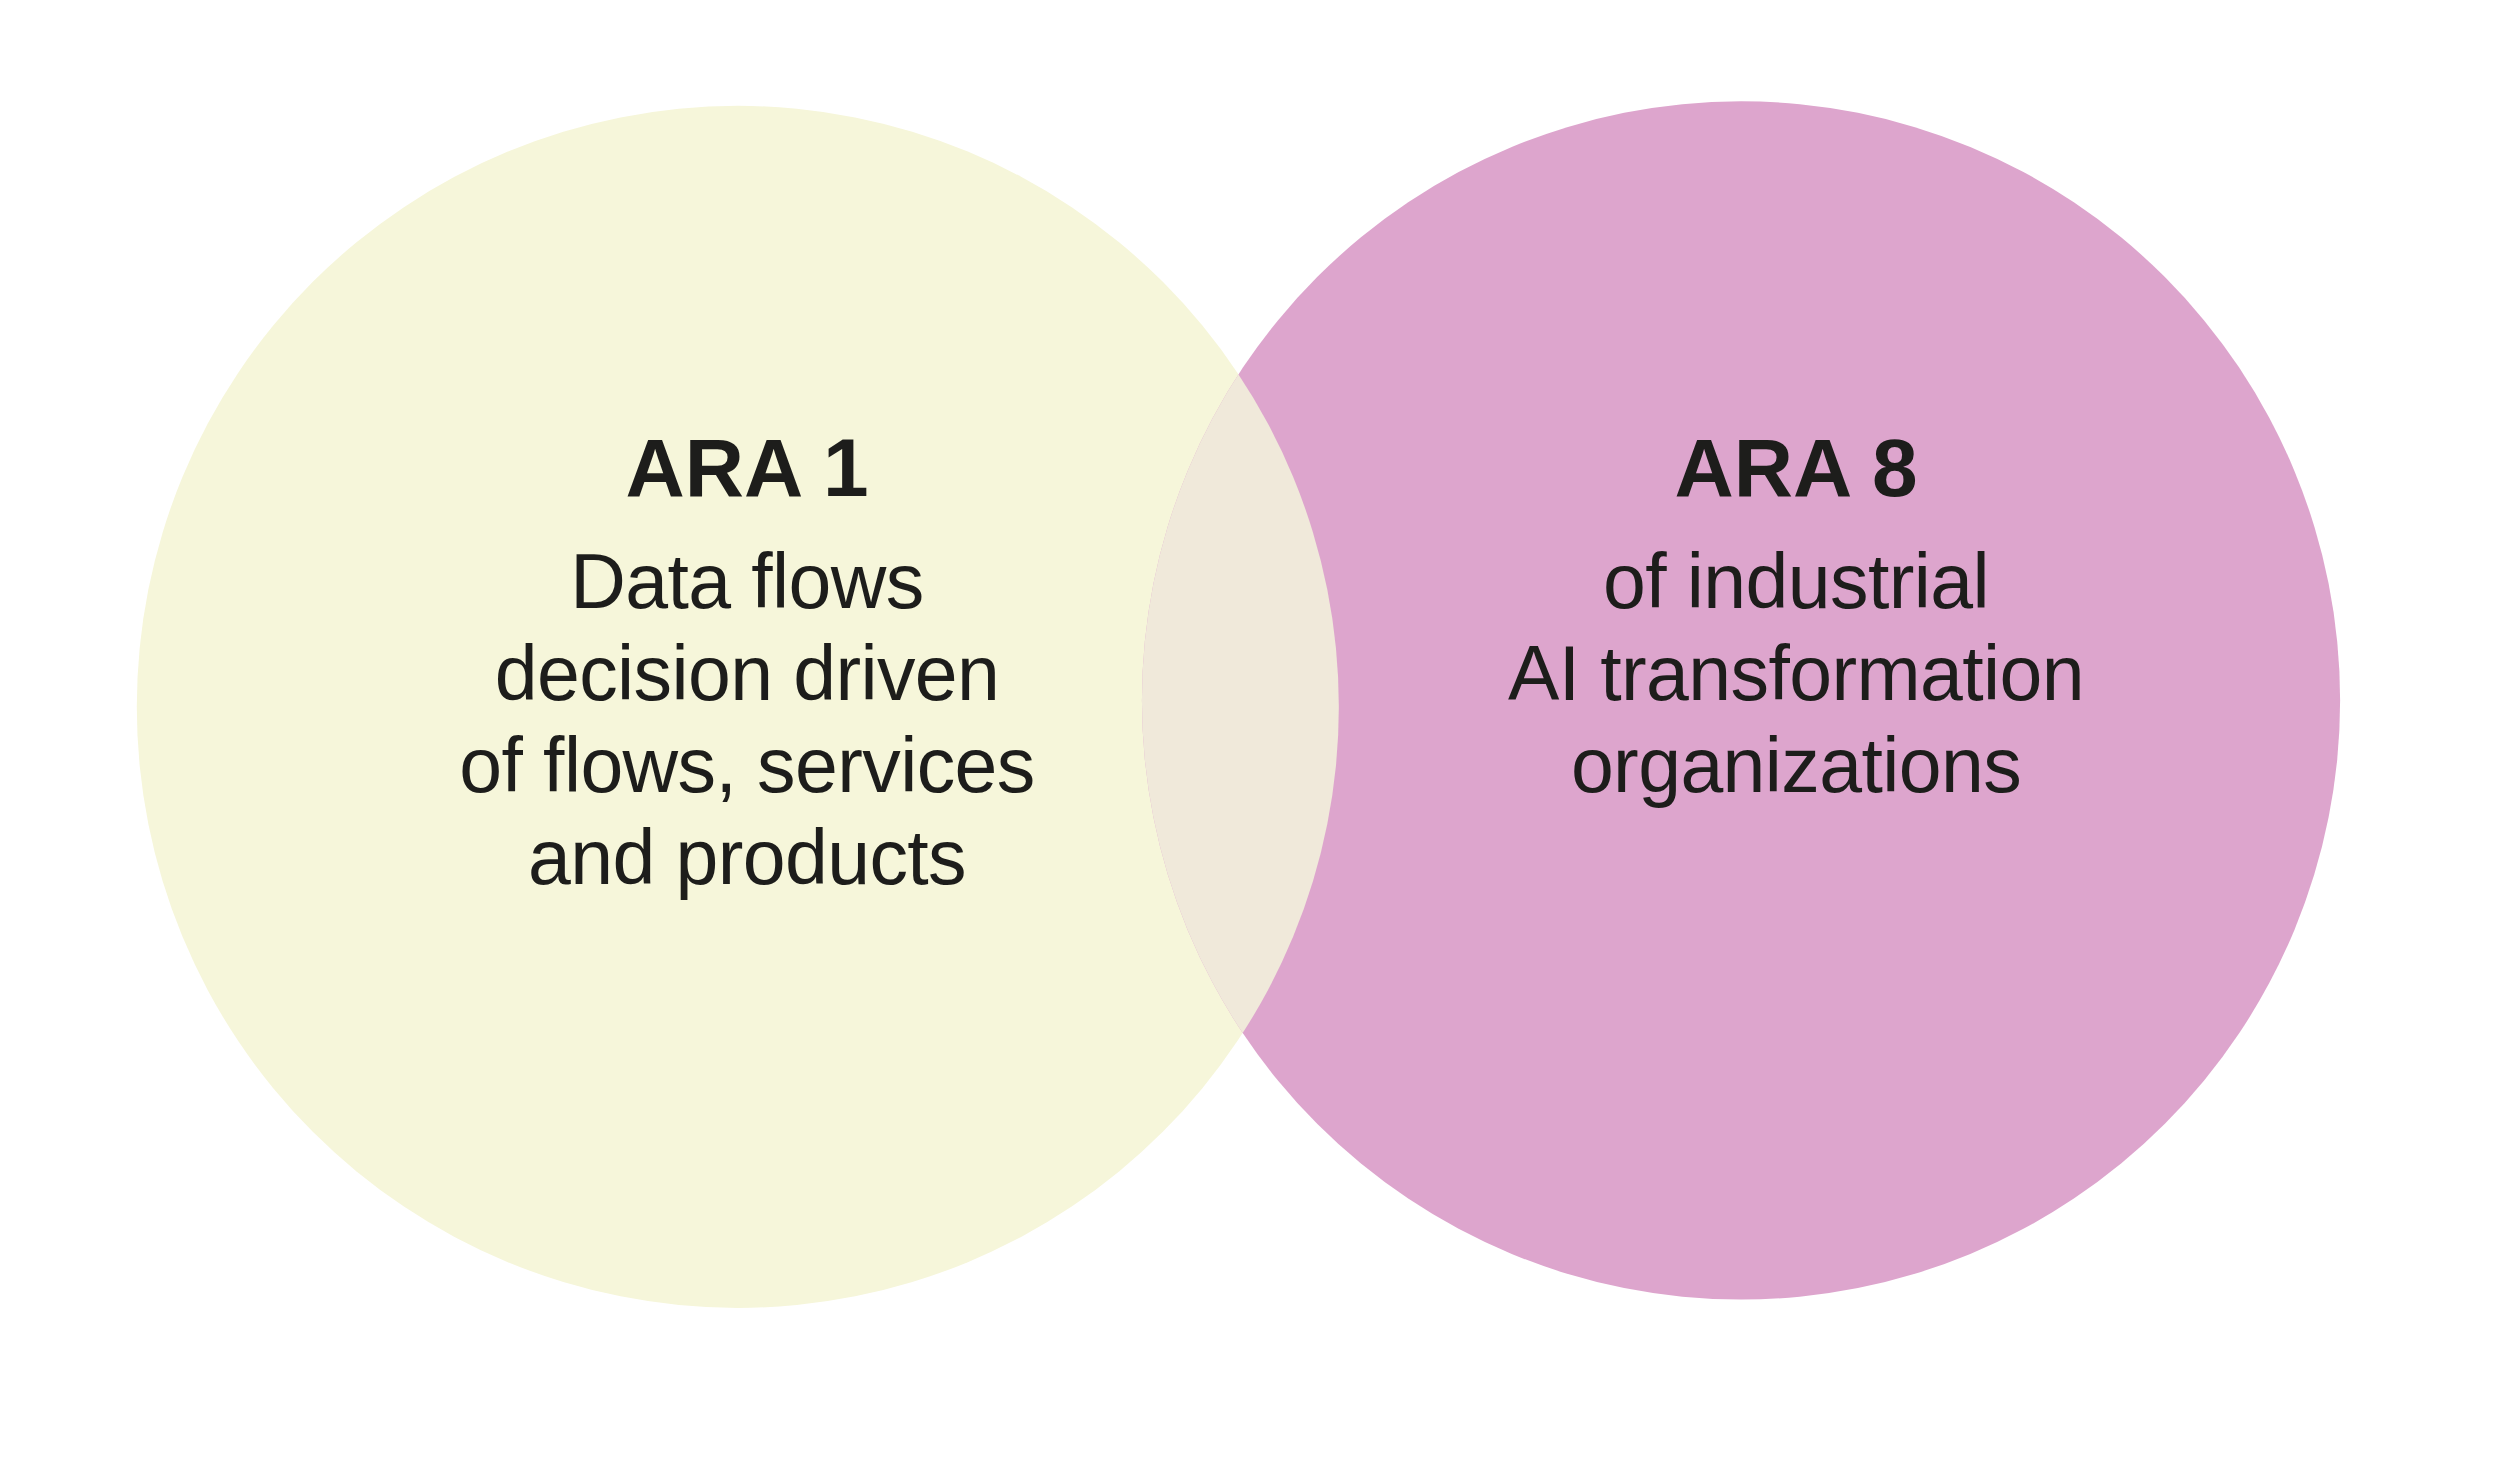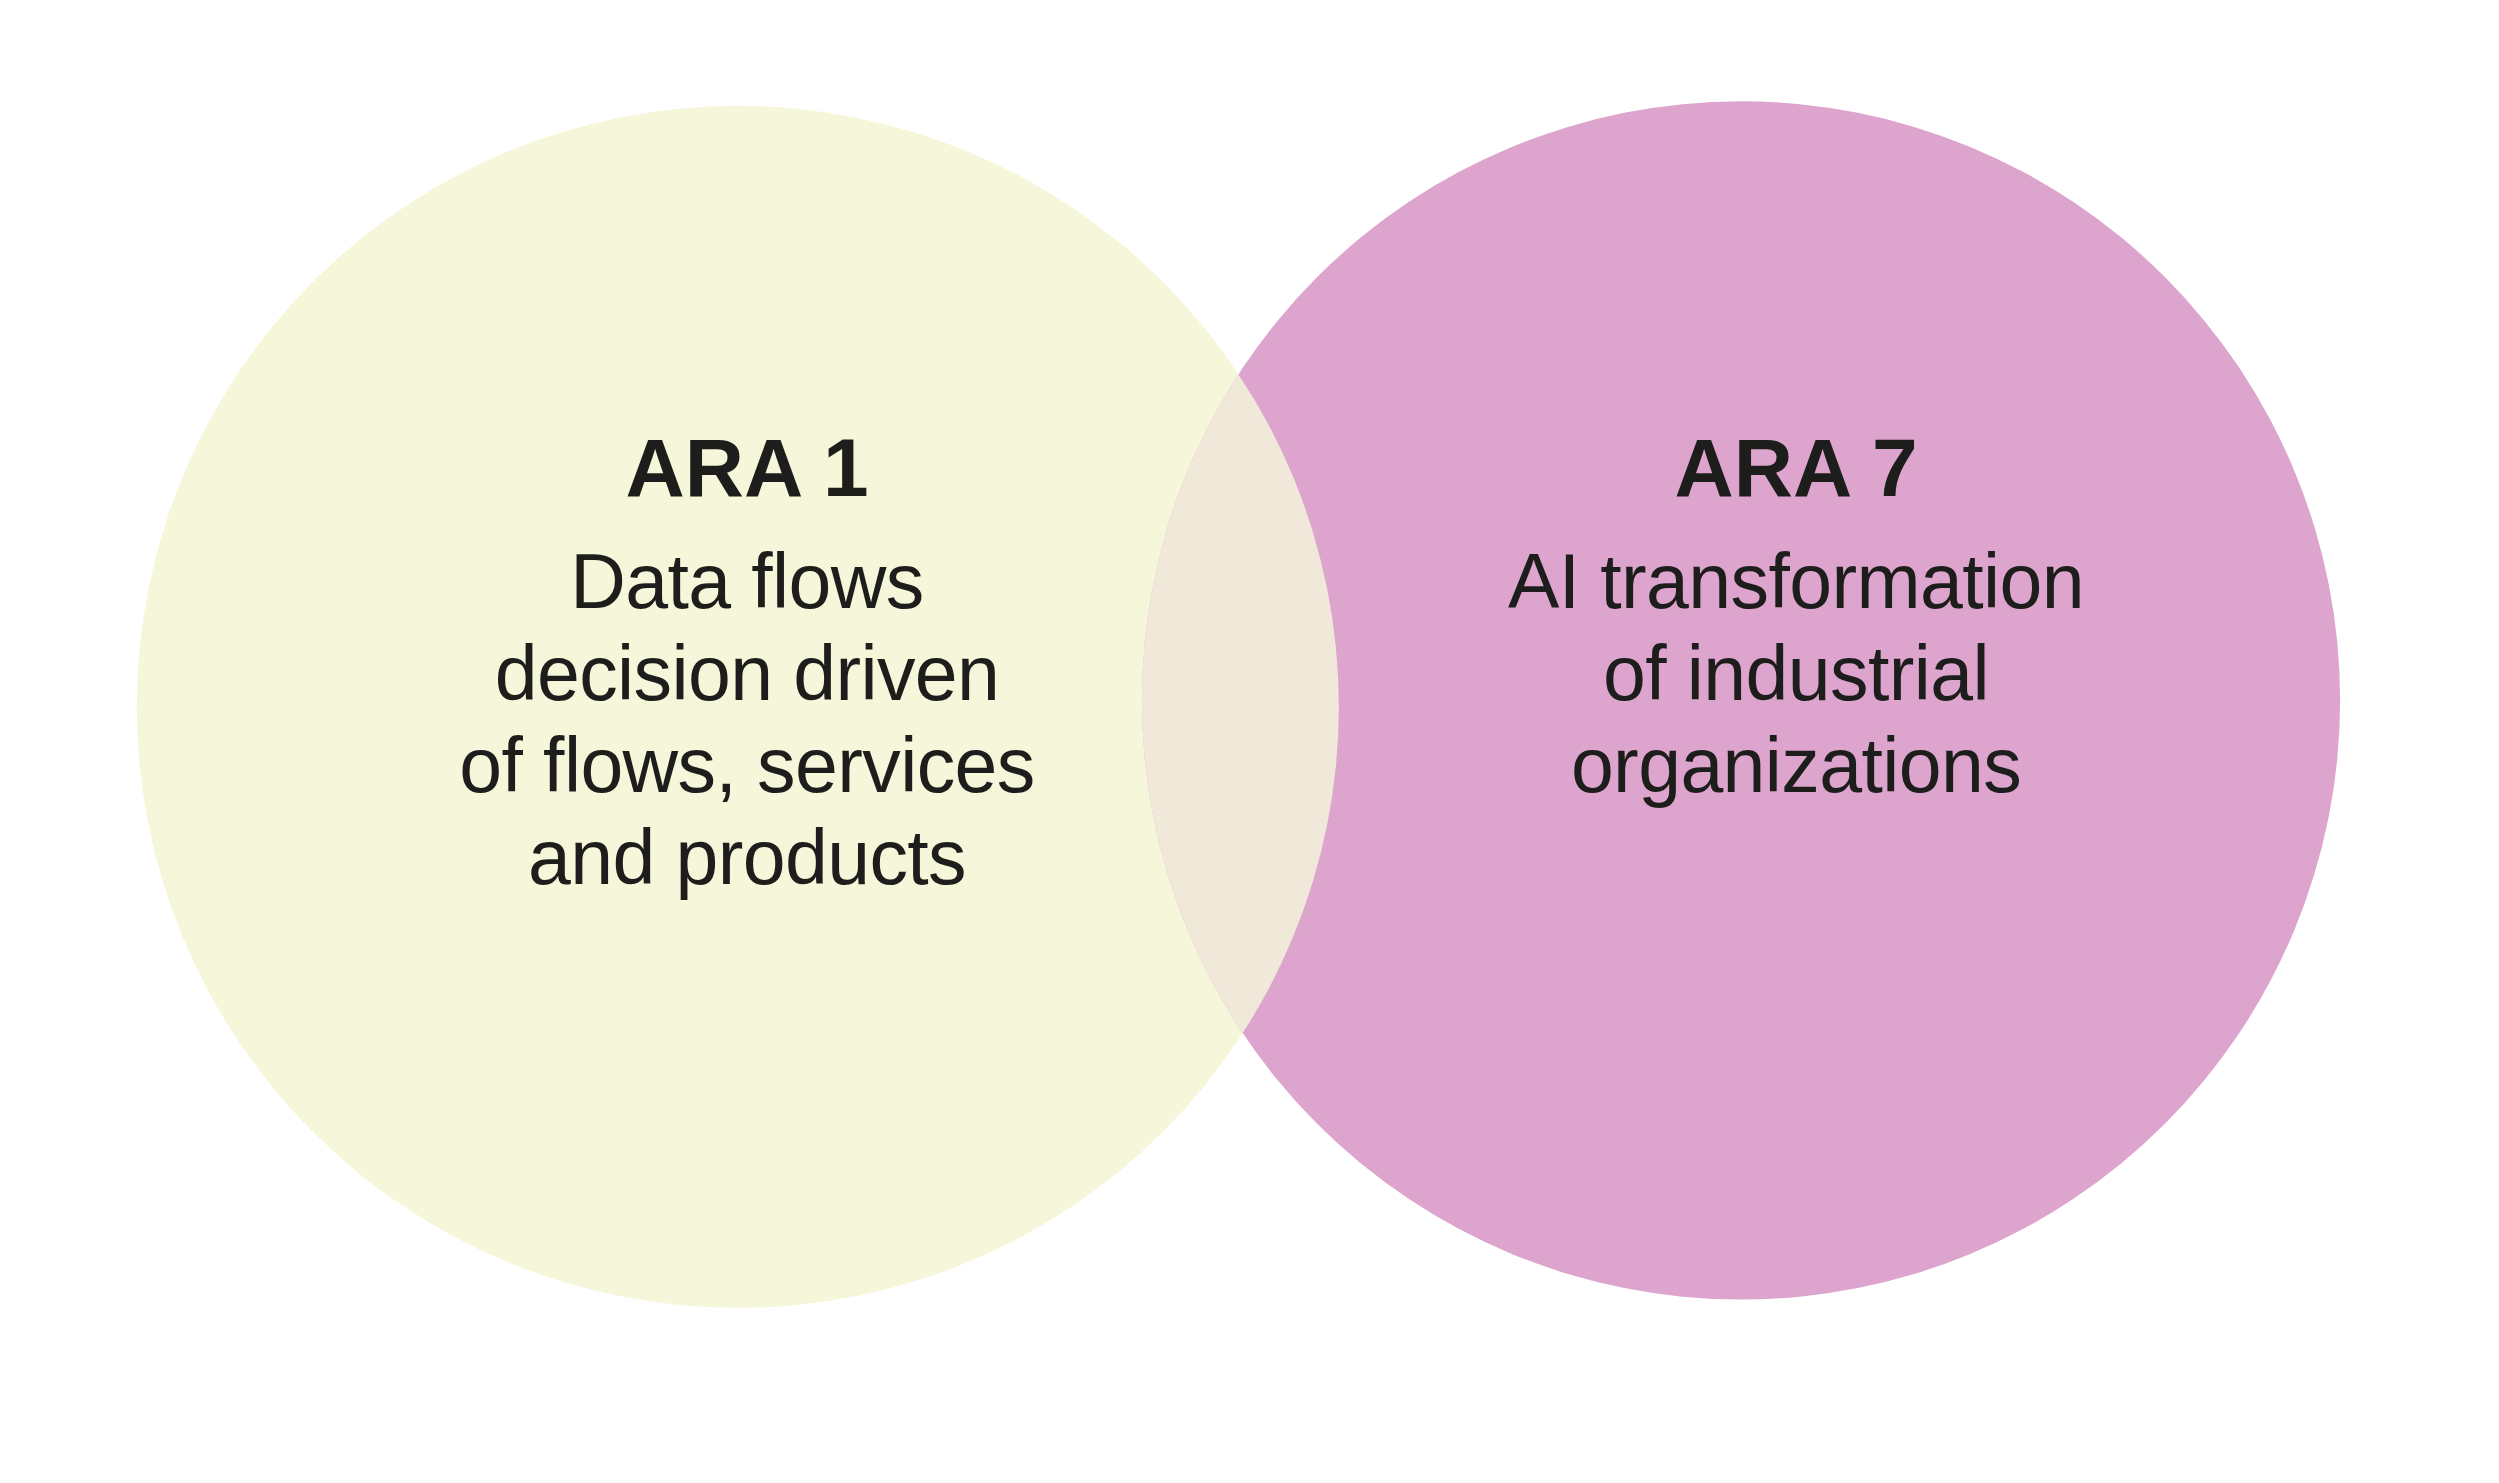--- a/index.html
+++ b/index.html
@@ -64,22 +64,22 @@
     <div class="circle-title">ARA 1</div>
     <div class="circle-desc">
       <div>Data flows</div>
       <div>decision driven</div>
       <div>of flows, services</div>
       <div>and products</div>
     </div>
   </div>
 
   <div class="label-block label-right">
-    <div class="circle-title">ARA 7</div>
+    <div class="circle-title">ARA 8</div>
     <div class="circle-desc">
+      <div>of industrial</div>
       <div>AI transformation</div>
-      <div>of industrial</div>
       <div>organizations</div>
     </div>
   </div>
 
 </div>
 
 
 </body></html>

